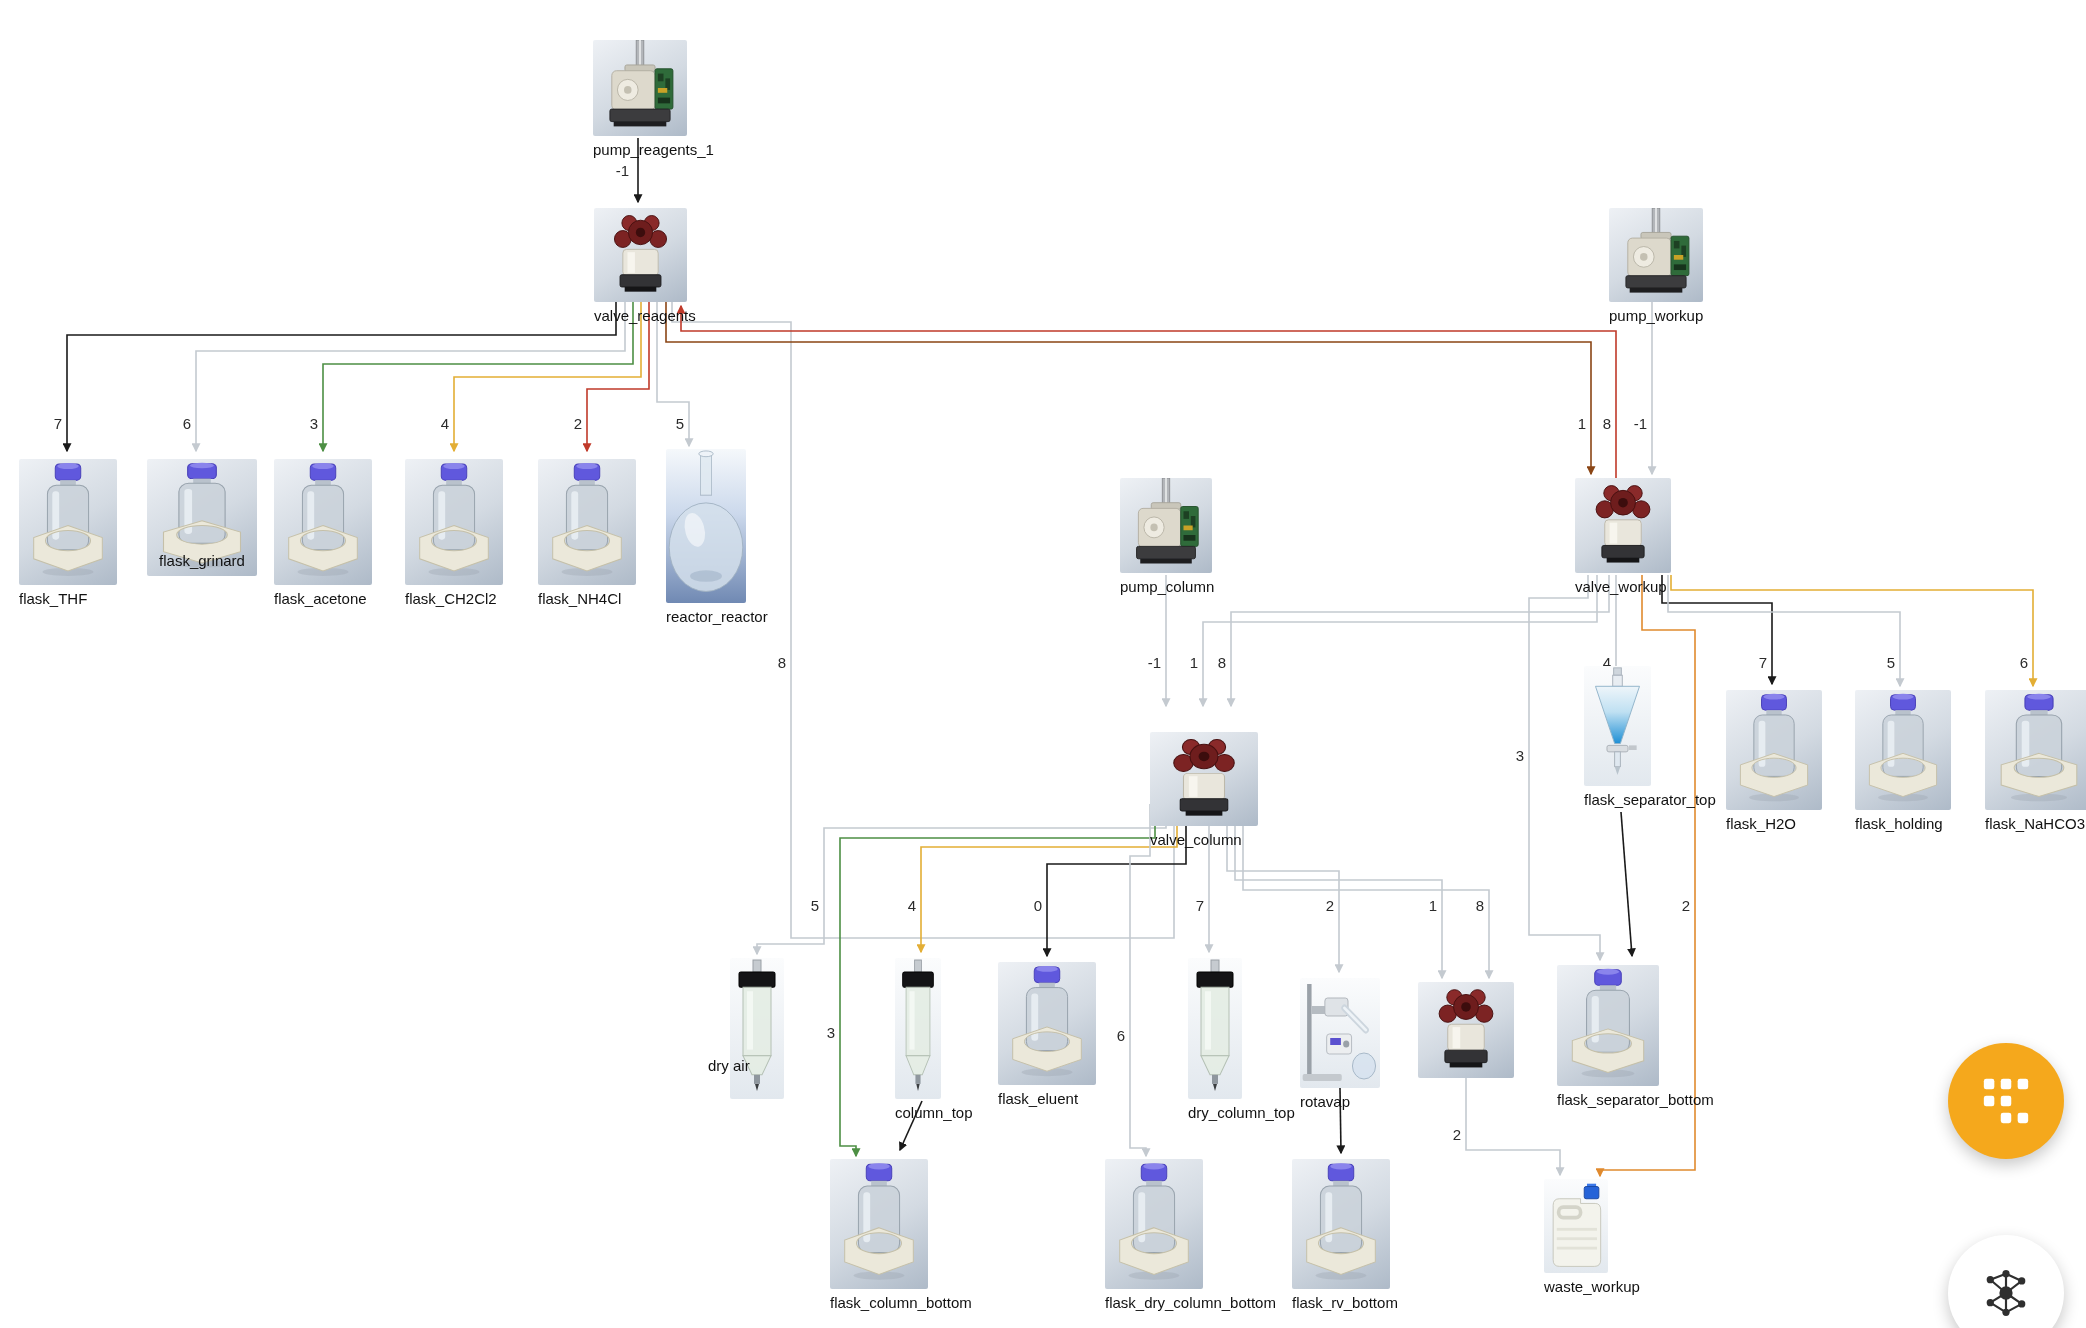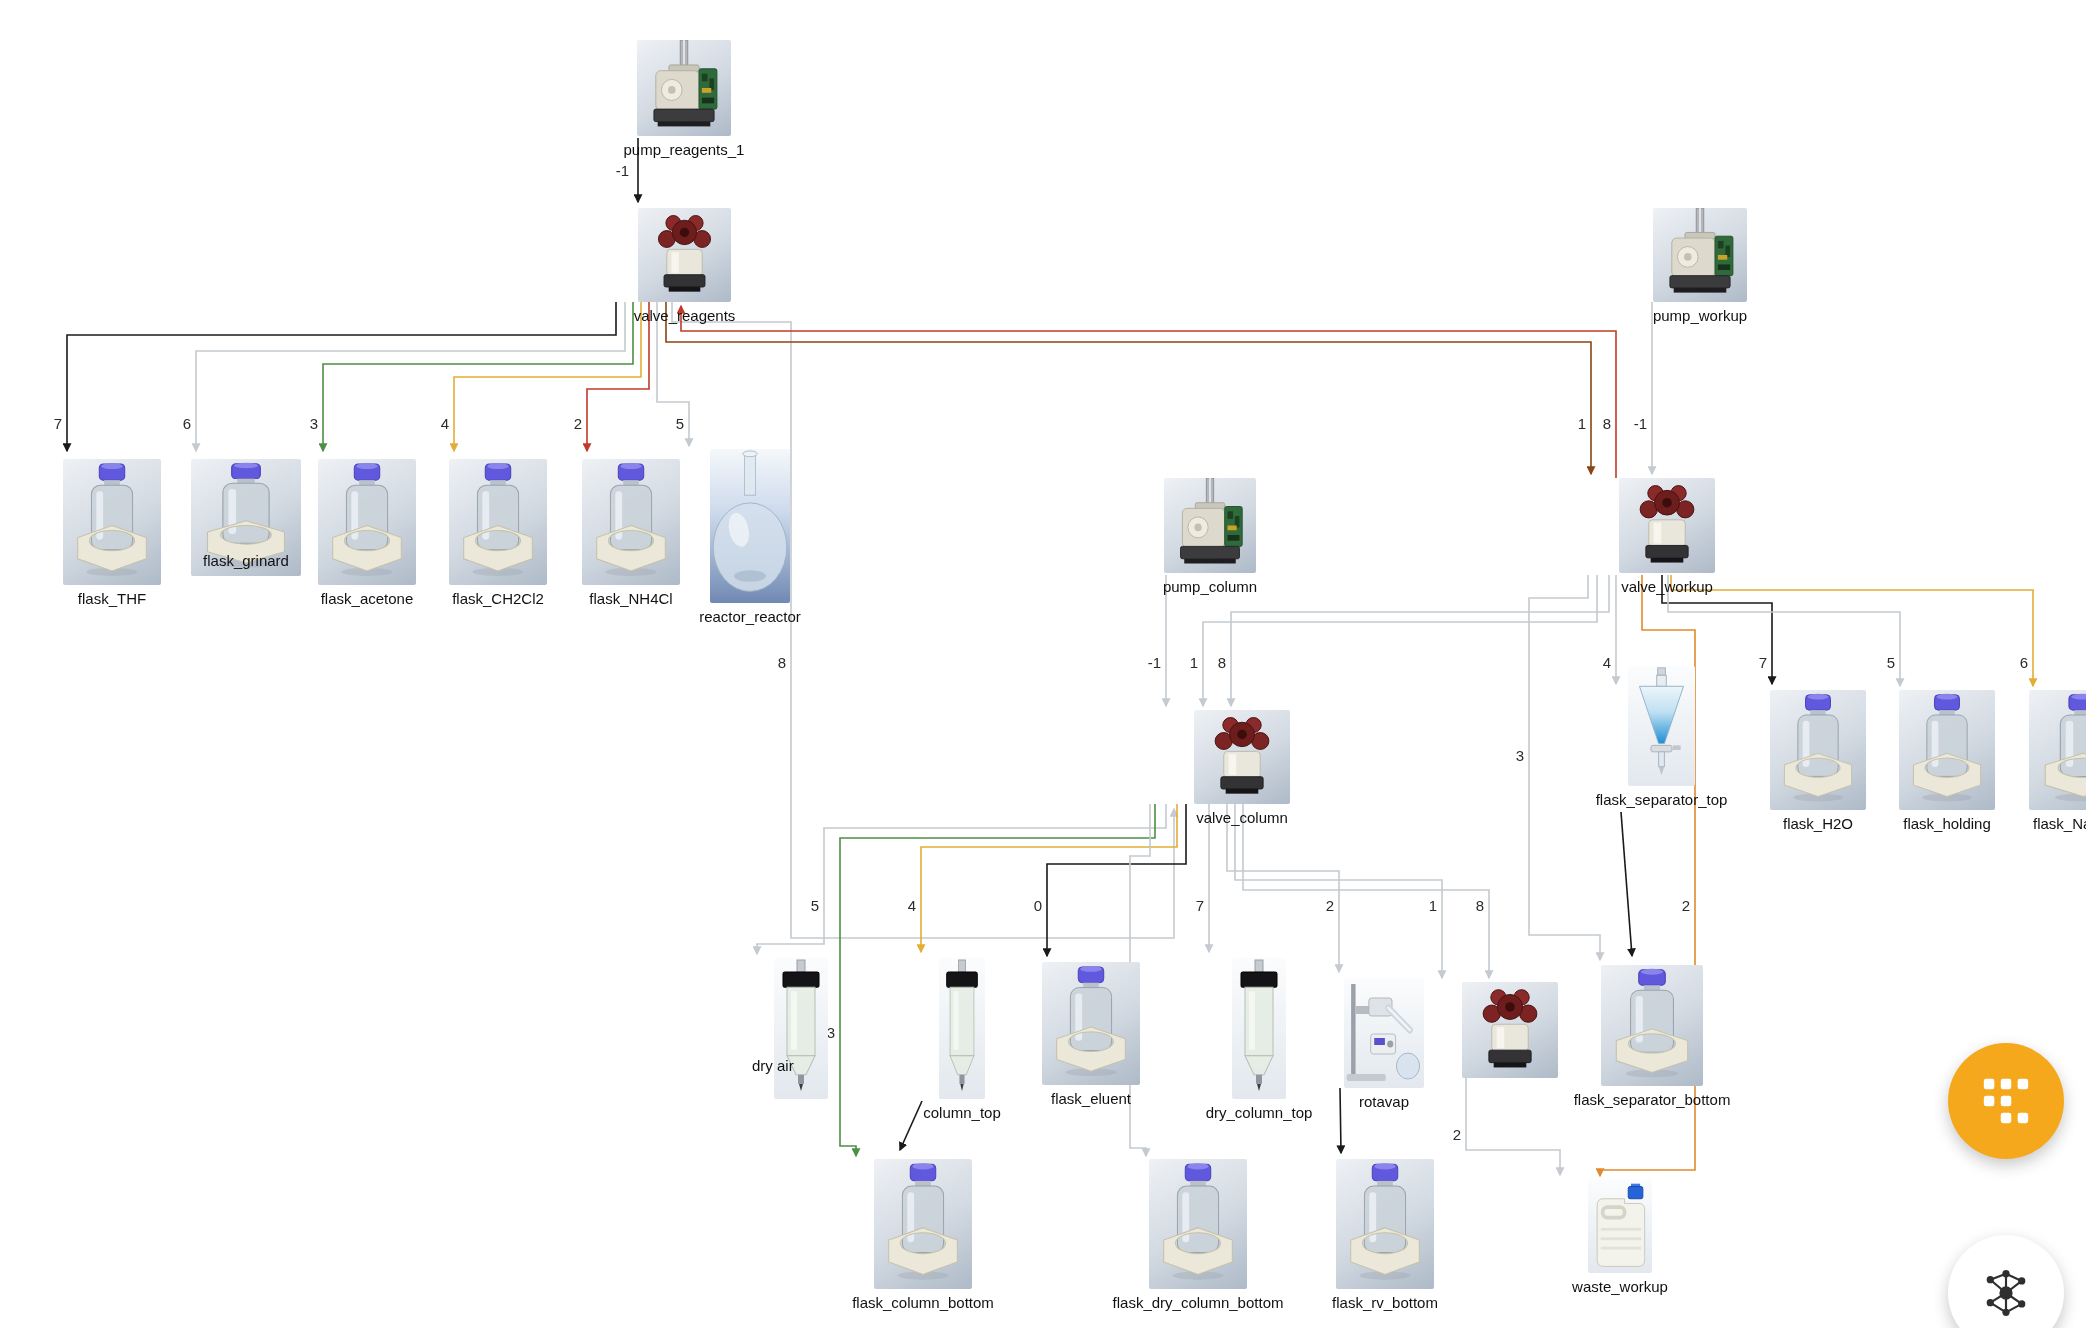--- a/index.html
+++ b/index.html
@@ -1,20 +1,20 @@
 <!DOCTYPE html>
 <html><head>
 <meta charset="utf-8">
 <style>
   html,body{margin:0;padding:0;background:#ffffff;}
   #canvas{position:relative;width:2086px;height:1328px;background:#ffffff;overflow:hidden;
           font-family:"Liberation Sans",sans-serif;}
   #edges{position:absolute;left:0;top:0;}
   #edges text{font-family:"Liberation Sans",sans-serif;font-size:15px;fill:#2b2b2b;}
-  .node{position:absolute;display:flex;flex-direction:column;align-items:center;margin-left:44px;}
+  .node{position:absolute;display:flex;flex-direction:column;}
   .tile{width:100%;position:relative;border-radius:2px;
         background:linear-gradient(150deg,#eef1f5 0%,#d3dae2 52%,#aebac8 100%);}
   .tile--blue{background:linear-gradient(180deg,#f5f8fb 0%,#ccd9ec 42%,#7089b3 100%);}
   .tile--light{background:linear-gradient(180deg,#fbfcfd 0%,#e2e8ee 100%);}
   .tile svg{display:block;width:100%;height:100%;}
   .nlabel{margin-top:6px;font-size:15px;color:#111;white-space:nowrap;width:max-content;line-height:1.1;}
   .fab{position:absolute;width:116px;height:116px;border-radius:50%;display:flex;align-items:center;justify-content:center;
        box-shadow:0 6px 16px rgba(0,0,0,.22);cursor:pointer;}
   .fab svg{display:block;}
   #defs-svg{position:absolute;width:0;height:0;overflow:hidden;}
@@ -301,21 +301,21 @@
 
   <div class="node" style="left:1575px;top:478px;width:96px">
     <div class="tile" style="height:95px">
         <svg viewBox="0 0 100 100" preserveAspectRatio="none">
           <use href="#sym-valve"></use>
         </svg>
       </div>
     <div class="nlabel">valve_workup</div>
   </div>
 
-  <div class="node" style="left:1150px;top:710px;width:96px">
+  <div class="node" style="left:1150px;top:732px;width:108px">
     <div class="tile" style="height:94px">
         <svg viewBox="0 0 100 100" preserveAspectRatio="none">
           <use href="#sym-valve"></use>
         </svg>
       </div>
     <div class="nlabel">valve_column</div>
   </div>
 
   <div class="node" style="left:1584px;top:666px;width:67px">
     <div class="tile tile--light" style="height:120px">

